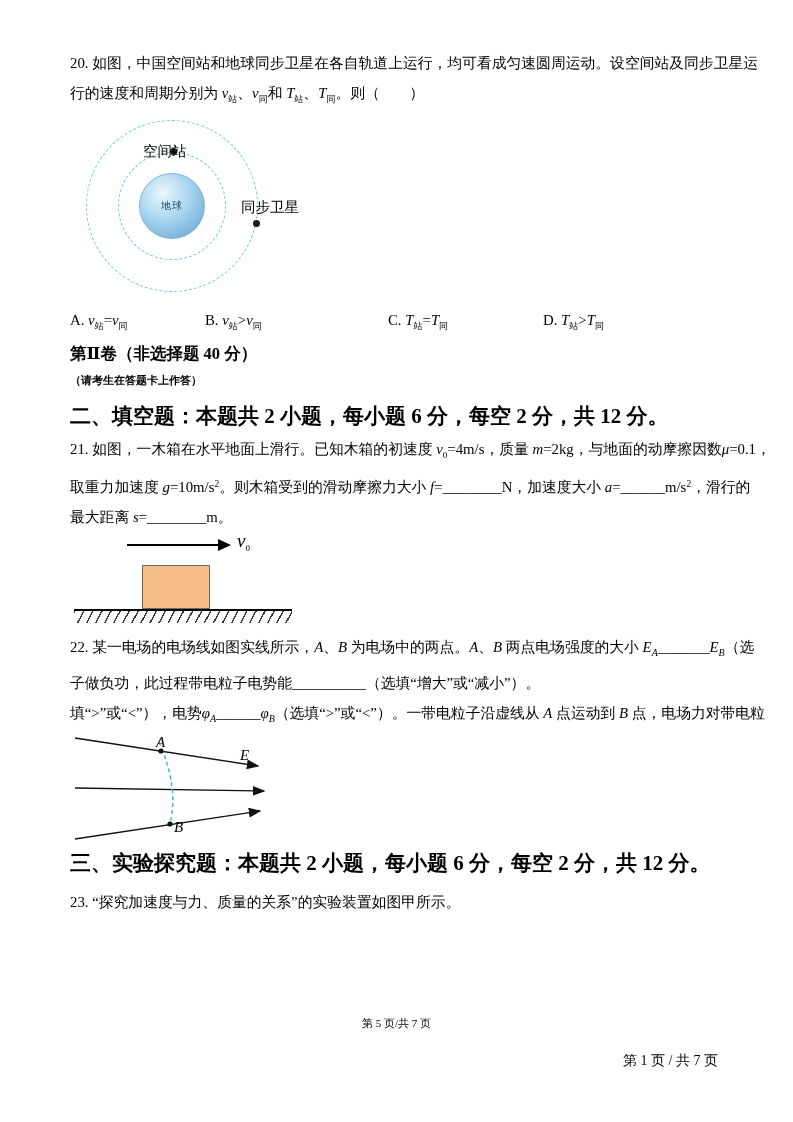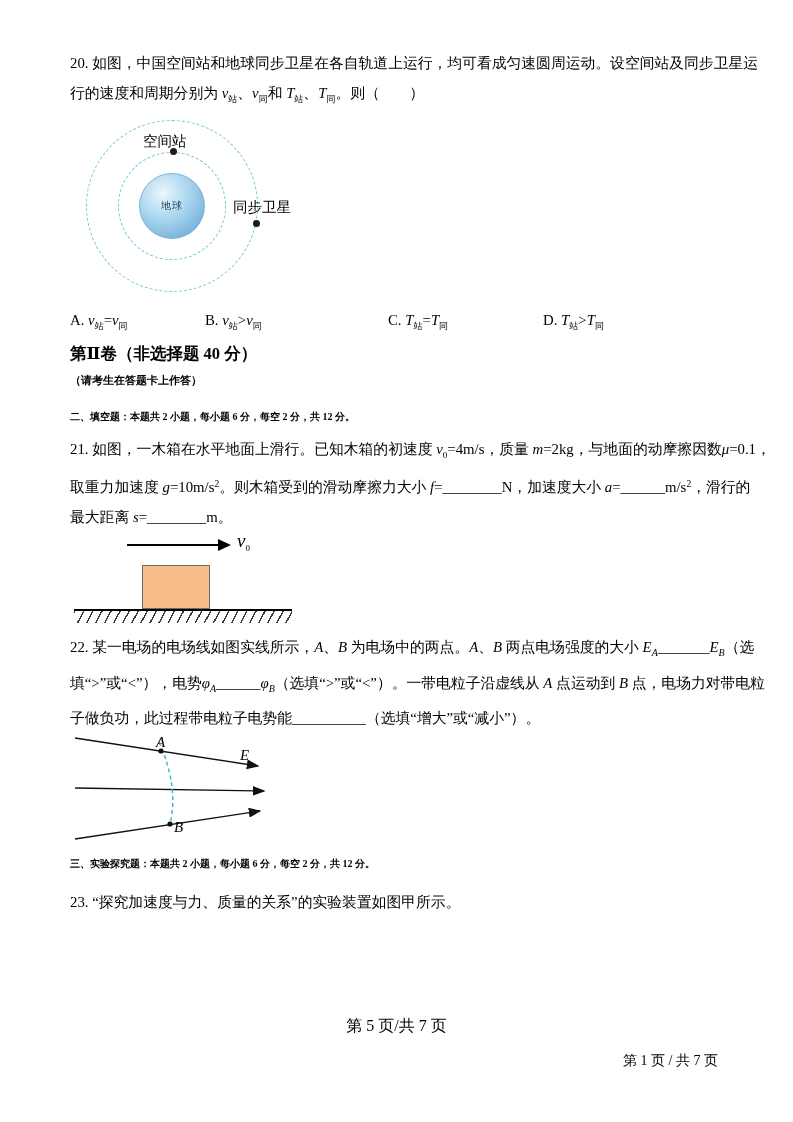--- a/index.html
+++ b/index.html
@@ -14,40 +14,40 @@
 
   .seg-i   { font-style:italic; }
   .seg-sub { font-size:9px;  vertical-align:-3.5px; }
   .seg-subi{ font-size:10px; vertical-align:-3.5px; font-style:italic; }
   .seg-sup { font-size:9.5px; vertical-align:5px; }
 
   .bold { font-weight:bold; }
   .center { }
   .t16 { font-size:16.5px; line-height:27px; margin-top:2px; }
   .t15 { font-size:11px; line-height:27px; }
-  .sect { font-size:10px; line-height:29px; margin-top:8px; }
+  .sect { font-size:21px; line-height:29px; margin-top:8px; }
 
   
   .d1 { position:relative; height:190px; margin-top:6px; }
   .orbit { position:absolute; border:1.6px dashed #6fc6de; border-radius:50%; }
   .orbit.outer { left:16px; top:0;  width:172px; height:172px; }
   .orbit.inner { left:48px; top:32px; width:108px; height:108px; }
   .earth {
     position:absolute; left:69px; top:53px; width:66px; height:66px; border-radius:50%;
     background:radial-gradient(circle at 36% 30%, #eaf7fd 0%, #a6d4ee 45%, #5d9fd0 100%);
     border:1px solid #7fb3d6;
     display:flex; align-items:center; justify-content:center;
     font-size:10px; color:#123a5e; letter-spacing:1px;
   }
   .dot { position:absolute; width:7px; height:7px; background:#1b1b1b; border-radius:50%; }
   .station-dot { left:100px; top:28px; }
   .sat-dot     { left:183px; top:100px; }
   .lbl { position:absolute; font-size:14.5px; white-space:nowrap; }
-  .station-lbl { left:73px;  top:12px; }
-  .sat-lbl     { left:163px; top:78px;font-family:Liberation Serif, serif; }
+  .station-lbl { left:73px;  top:22px; }
+  .sat-lbl     { left:171px; top:78px;font-family:Liberation Serif, serif; }
 
   
   .opts { position:relative; height:26px; margin-top:2px; font-size:14.8px;text-align:center; }
   .opt  { position:absolute; top:0; }
   .optA { left:0; } .optB { left:135px; } .optC { left:318px; } .optD { left:473px; }
 
   
   .d21 { position:relative; height:94px; margin-top:6px; }
   .arrow-line { position:absolute; left:57px; top:6px; width:92px; height:2.2px; background:#000; }
   .arrow-head { position:absolute; left:148px; top:1px; width:0; height:0;
@@ -60,21 +60,21 @@
     background:repeating-linear-gradient(118deg, #3a3a3a 0 1.4px, transparent 1.4px 8px); }
 
   
   .d22 { position:relative; height:110px; margin-top:2px; }
   .d22 svg line { stroke:#111; stroke-width:1.4; }
   .d22 .traj { stroke:#35b6c9; stroke-width:1.4; stroke-dasharray:4 3; fill:none; }
   .d22 circle { fill:#111; }
   .d22 .flbl { font-size:15px; font-style:italic; font-family:"Liberation Serif","DejaVu Serif",serif; fill:#000; }
 
   
-  .footer-mid { position:absolute; left:0; right:0; top:1016px; text-align:center; font-size:16px; }
+  .footer-mid { position:absolute; left:0; right:0; top:1016px; text-align:center; font-size:11px; }
   .footer-bottom { position:absolute; right:75px; top:1052px; font-size:14px; }
 </style>
 </head>
 <body>
 
 <div class="page">
 
   <p class="tline">20. 如图，中国空间站和地球同步卫星在各自轨道上运行，均可看成匀速圆周运动。设空间站及同步卫星运</p>
   <p class="tline"><span class="seg-n">行的速度和周期分别为 </span><span class="seg-i">v</span><span class="seg-sub">站</span><span class="seg-n">、</span><span class="seg-i">v</span><span class="seg-sub">同</span><span class="seg-n">和 </span><span class="seg-i">T</span><span class="seg-sub">站</span><span class="seg-n">、</span><span class="seg-i">T</span><span class="seg-sub">同</span><span class="seg-n">。则（　　）</span></p>
 
@@ -108,22 +108,22 @@
 
   <div class="d21">
     <div class="arrow-line"></div>
     <div class="arrow-head"></div>
     <span class="v0-lbl"><span class="seg-i">v</span><span class="seg-sub">0</span></span>
     <div class="box21"></div>
     <div class="ground"></div>
   </div>
 
   <p class="tline"><span class="seg-n">22. 某一电场的电场线如图实线所示，</span><span class="seg-i">A</span><span class="seg-n">、</span><span class="seg-i">B</span><span class="seg-n"> 为电场中的两点。</span><span class="seg-i">A</span><span class="seg-n">、</span><span class="seg-i">B</span><span class="seg-n"> 两点电场强度的大小 </span><span class="seg-i">E</span><span class="seg-subi">A</span><span class="seg-n">_______</span><span class="seg-i">E</span><span class="seg-subi">B</span><span class="seg-n">（选</span></p>
+  <p class="tline"><span class="seg-n">子做负功，此过程带电粒子电势能__________（选填“增大”或“减小”）。</span></p>
   <p class="tline"><span class="seg-n">填“&gt;”或“&lt;”），电势</span><span class="seg-i">φ</span><span class="seg-subi">A</span><span class="seg-n">______</span><span class="seg-i">φ</span><span class="seg-subi">B</span><span class="seg-n">（选填“&gt;”或“&lt;”）。一带电粒子沿虚线从 </span><span class="seg-i">A</span><span class="seg-n"> 点运动到 </span><span class="seg-i">B</span><span class="seg-n"> 点，电场力对带电粒</span></p>
-  <p class="tline"><span class="seg-n">子做负功，此过程带电粒子电势能__________（选填“增大”或“减小”）。</span></p>
 
   <div class="d22">
     <svg width="290" height="110" viewBox="0 0 290 110">
       <defs>
         <marker id="arw" markerWidth="9" markerHeight="8" refX="8" refY="3.5" orient="auto">
           <path d="M0,0 L9,3.5 L0,7 Z" fill="#111"></path>
         </marker>
       </defs>
       <line x1="5" y1="3" x2="188" y2="31" marker-end="url(#arw)"></line>
       <line x1="5" y1="53" x2="194" y2="56" marker-end="url(#arw)"></line>

